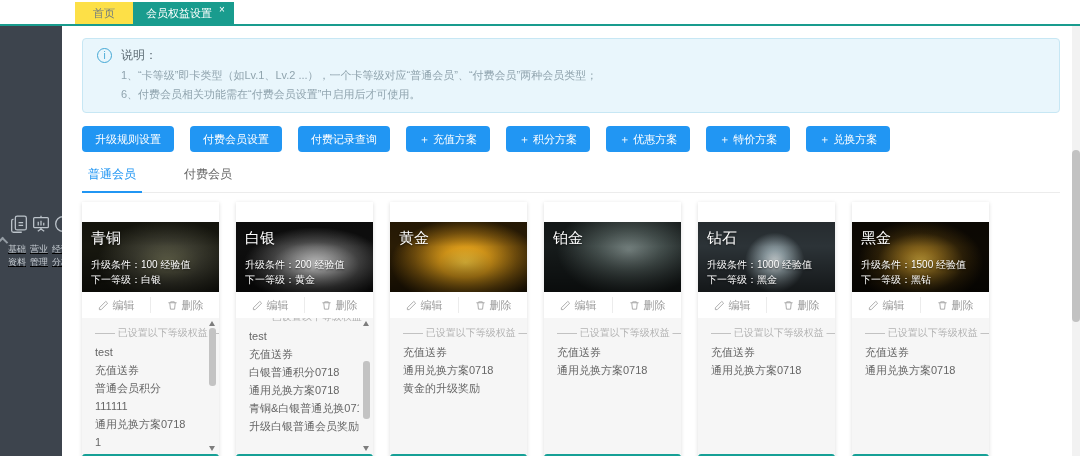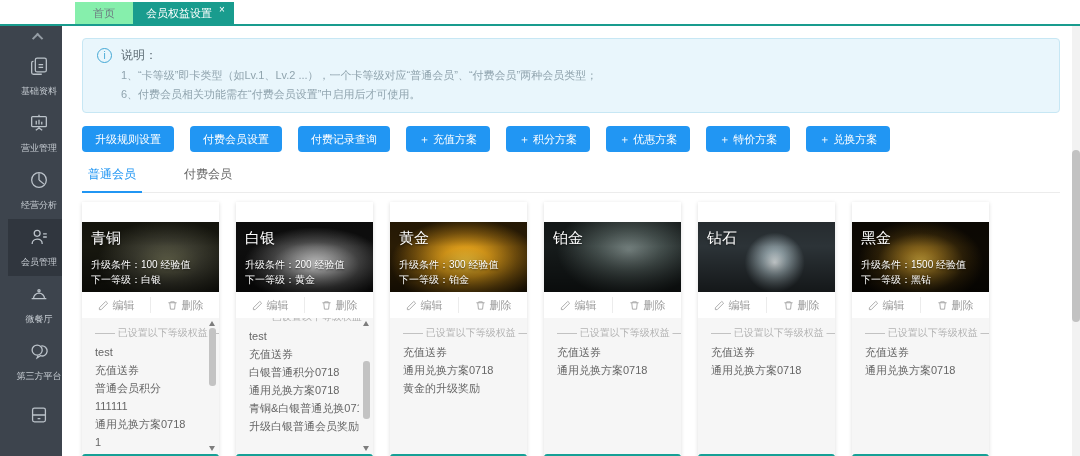--- a/index.html
+++ b/index.html
@@ -3,28 +3,28 @@
 <meta charset="utf-8">
 <style>
   * { margin:0; padding:0; box-sizing:border-box; }
   html,body { width:1080px; height:456px; overflow:hidden; }
   body { font-family:"Liberation Sans","DejaVu Sans",sans-serif; background:#fff; position:relative; }
 
   
   .topbar { position:absolute; top:0; left:0; right:0; height:24px; background:#fff; }
   .top-tabs { position:absolute; left:75px; top:2px; display:flex; }
   .ttab { height:22px; line-height:22px; font-size:11px; padding:0 18px; cursor:pointer; }
-  .ttab.home { background:#86efac; color:#6d7a80; }
+  .ttab.home { background:#fde047; color:#6d7a80; }
   .ttab.current { background:#199c8e; color:#fff; padding:0 9px 0 13px; display:flex; align-items:flex-start; gap:7px; }
   .ttab.current .lbl { line-height:22px; }
   .ttab.current .close { font-size:10px; line-height:12px; margin-top:2px; }
   .teal-line { position:absolute; top:24px; left:0; right:0; height:2px; background:#199c8e; }
 
   
-  .sidebar { position:absolute; top:26px; left:0; bottom:0; width:78px; background:#3d444d; display:flex; flex-direction:column; align-items:center; }
+  .sidebar { position:absolute; top:26px; left:0; bottom:0; width:78px; background:#3d444d; display:flex; flex-direction:row; align-items:center;text-decoration:underline; }
   .collapse-btn { width:62px; height:22px; display:flex; align-items:center; justify-content:center; cursor:pointer; }
   .chev-up { width:8px; height:8px; border-left:2px solid #949ca4; border-top:2px solid #949ca4; transform:rotate(45deg) translateY(2px); }
   .side-item { width:62px; height:57px; display:flex; flex-direction:column; align-items:center; justify-content:center; gap:4px; cursor:pointer; }
   .side-item.active { background:#30363e; }
   .side-item svg { stroke:#bcc3ca; }
   .side-label { font-size:9px; color:#c6ccd2; letter-spacing:0; }
 
   
   .main { position:absolute; left:62px; top:26px; right:0; bottom:0; background:#fff; }
 
@@ -274,24 +274,20 @@
           <span class="thumb" style="top:40px;height:58px;"></span>
           <span class="arrow-dn"></span>
         </div>
       </div>
       <div class="card-footer">设置权益</div>
     </div>
 
     <div class="card">
       <div class="card-img img-gold">
         <div class="card-title">黄金</div>
-        <div class="card-meta">
-          <div><span>升级条件：</span><span>300 经验值</span></div>
-          <div><span>下一等级：</span><span>铂金</span></div>
-        </div>
       </div>
       <div class="card-actions">
         <div class="action">
           <svg width="11" height="11" viewBox="0 0 24 24" fill="none" stroke-width="2">
               <path d="M17 3l4 4L7 21H3v-4L17 3z"></path>
             </svg>
           <span>编辑</span>
         </div>
         <div class="action">
           <svg width="11" height="11" viewBox="0 0 24 24" fill="none" stroke-width="2">
@@ -331,20 +327,24 @@
         <div class="b-header">—— 已设置以下等级权益 ——</div>
         <div class="b-item">充值送券</div>
         <div class="b-item">通用兑换方案0718</div>
       </div>
       <div class="card-footer">设置权益</div>
     </div>
 
     <div class="card">
       <div class="card-img img-diamond">
         <div class="card-title">钻石</div>
+        <div class="card-meta">
+          <div><span>升级条件：</span><span>1000 经验值</span></div>
+          <div><span>下一等级：</span><span>黑金</span></div>
+        </div>
       </div>
       <div class="card-actions">
         <div class="action">
           <svg width="11" height="11" viewBox="0 0 24 24" fill="none" stroke-width="2">
               <path d="M17 3l4 4L7 21H3v-4L17 3z"></path>
             </svg>
           <span>编辑</span>
         </div>
         <div class="action">
           <svg width="11" height="11" viewBox="0 0 24 24" fill="none" stroke-width="2">

